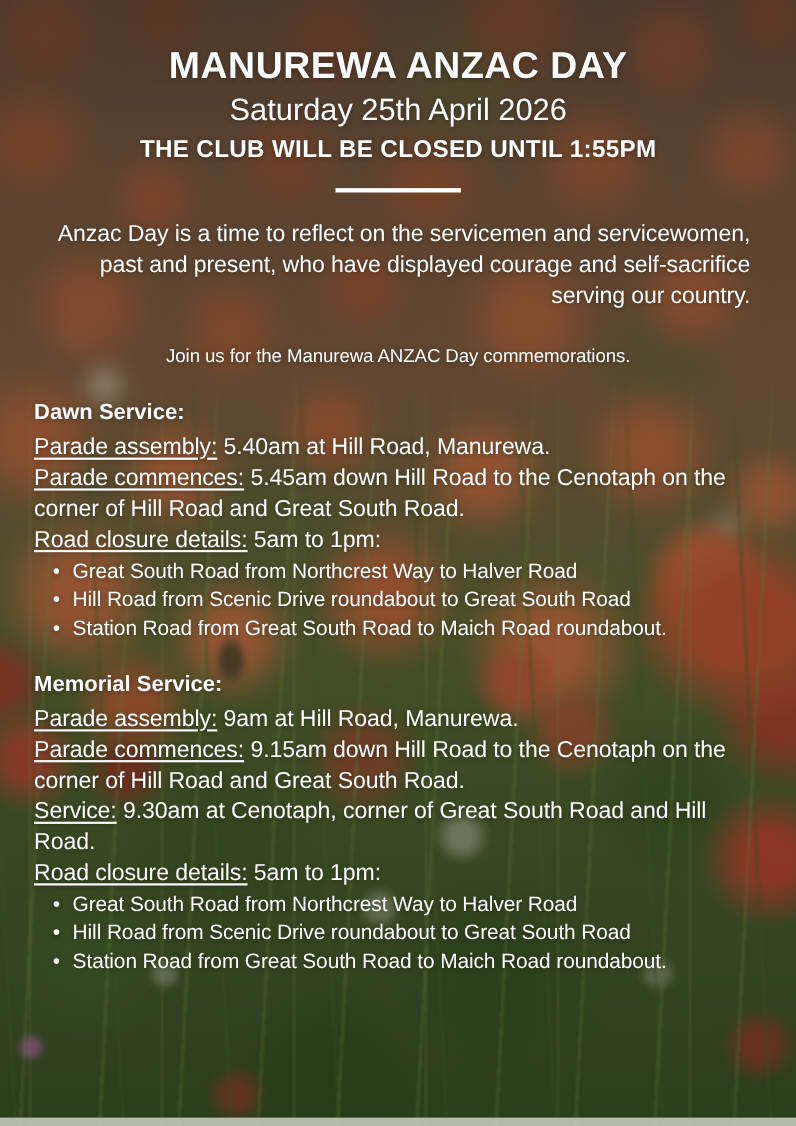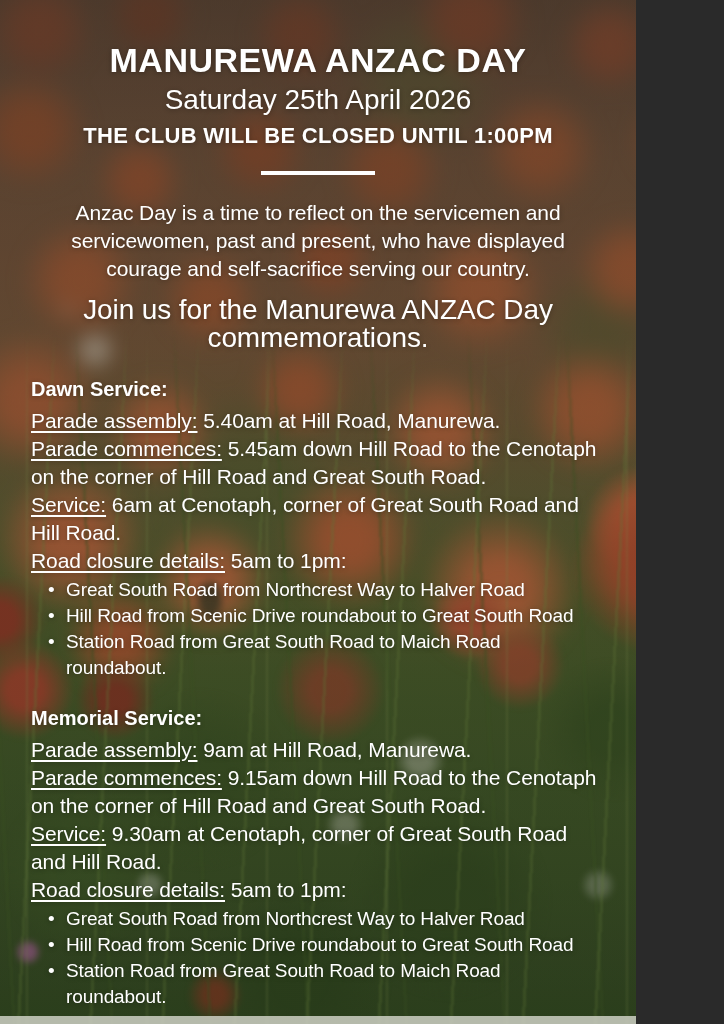--- a/index.html
+++ b/index.html
@@ -1,18 +1,18 @@
 <!DOCTYPE html>
 <html><head>
 <meta charset="utf-8">
 <style>
   html, body { margin: 0; padding: 0; background: #2a2a2a; }
   .poster {
     position: relative;
-    width: 636px;
+    width: 724px;
     height: 1024px;
     overflow: hidden;
     font-family: "Liberation Sans", "DejaVu Sans", sans-serif;
     color: #ffffff;
   }
   .bg { position: absolute; pointer-events: none; }
   .bg-oversize { left: -30px; top: -30px; width: 784px; height: 1084px; }
 
   
   .bg-base {
@@ -133,26 +133,26 @@
   }
   .closure-notice {
     margin: 7px 0 0; text-align: center;
     font-size: 22px; line-height: 26px; font-weight: 700; letter-spacing: 0.3px;
   }
   .divider {
     width: 114px; height: 4px; background: #ffffff;
     margin: 22px auto 0; border: 0;
   }
   .intro {
-    margin: 24px auto 0; max-width: 640px; text-align: center;
+    margin: 24px auto 0; max-width: 640px; text-align: right;
     font-size: 21px; line-height: 28px; letter-spacing: -0.1px;
   }
   .invitation {
-    margin: 13px auto 0; text-align: center;
-    font-size: 28px; line-height: 28px; letter-spacing: -0.1px;
+    margin: 27px auto 0; text-align: center;
+    font-size: 17px; line-height: 28px; letter-spacing: -0.1px;
   }
   .section h2 {
     margin: 22px 0 3px;
     font-size: 20px; line-height: 30px; font-weight: 700;
   }
   .line {
     margin: 0;
     font-size: 21px; line-height: 28px; letter-spacing: -0.1px;
   }
   .u { text-decoration: underline; text-underline-offset: 3px; text-align: center; }
@@ -175,39 +175,35 @@
   <div class="bg bg-base"></div>
   <div class="bg bg-oversize bg-blobs-top"></div>
   <div class="bg bg-oversize bg-blobs-bottom"></div>
   <div class="bg bg-oversize bg-stems"></div>
   <div class="bg bg-overlay"></div>
   <div class="bg bottom-strip"></div>
 
   <div class="content">
     <h1 class="title">MANUREWA ANZAC DAY</h1>
     <p class="date-line">Saturday 25th April 2026</p>
-    <p class="closure-notice">THE CLUB WILL BE CLOSED UNTIL 1:00PM</p>
+    <p class="closure-notice">THE CLUB WILL BE CLOSED UNTIL 1:55PM</p>
     <div class="divider"></div>
 
     <p class="intro">Anzac Day is a time to reflect on the servicemen and servicewomen, past and present, who have displayed courage and self-sacrifice serving our country.</p>
     <p class="invitation">Join us for the Manurewa ANZAC Day commemorations.</p>
 
     <section class="section">
       <h2>Dawn Service:</h2>
       <p class="line">
         <span class="u">Parade assembly:</span>
         <span>5.40am at Hill Road, Manurewa.</span>
       </p>
       <p class="line">
         <span class="u">Parade commences:</span>
         <span>5.45am down Hill Road to the Cenotaph on the corner of Hill Road and Great South Road.</span>
-      </p>
-      <p class="line">
-        <span class="u">Service:</span>
-        <span>6am at Cenotaph, corner of Great South Road and Hill Road.</span>
       </p>
       <p class="line">
         <span class="u">Road closure details:</span>
         <span>5am to 1pm:</span>
       </p>
       <ul class="closures">
         <li>Great South Road from Northcrest Way to Halver Road</li>
         <li>Hill Road from Scenic Drive roundabout to Great South Road</li>
         <li>Station Road from Great South Road to Maich Road roundabout.</li>
       </ul>

